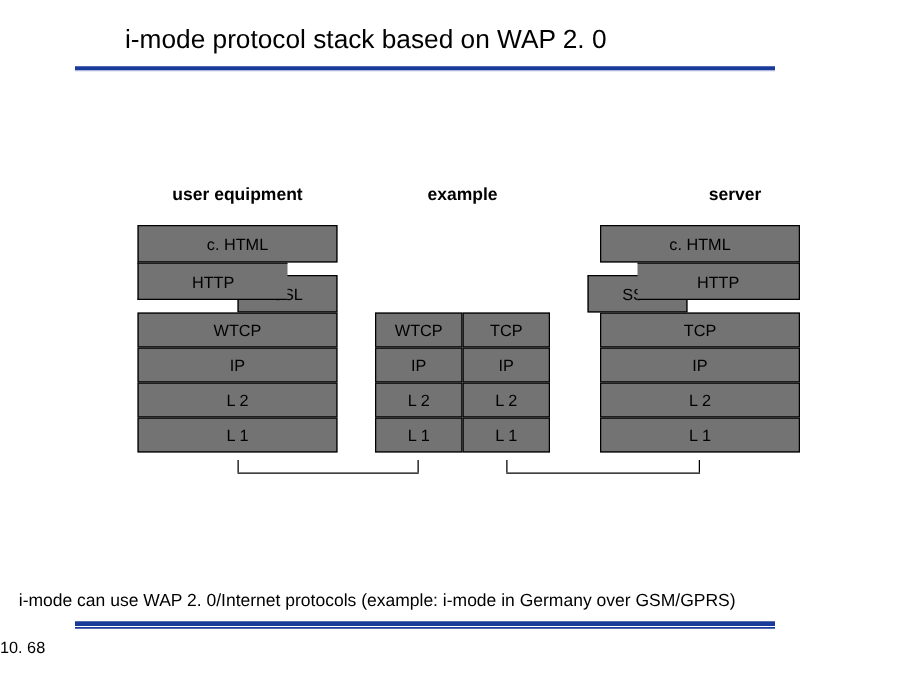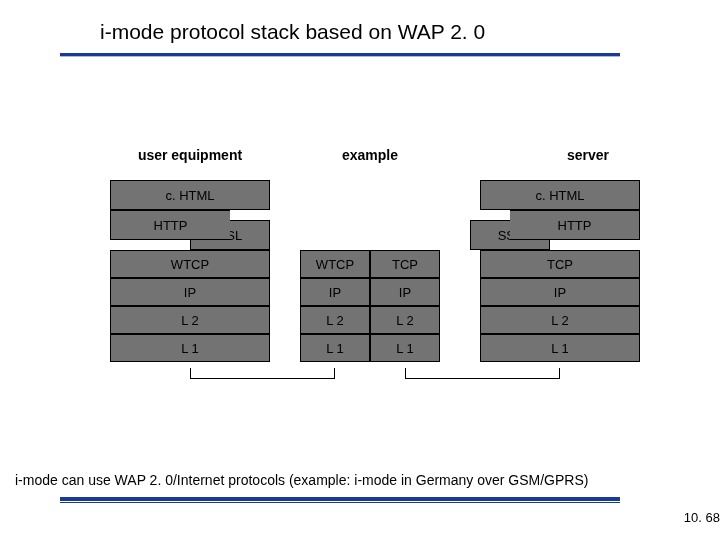--- a/index.html
+++ b/index.html
@@ -72,21 +72,21 @@
     top: 497px;
     width: 560px;
     height: 6px;
     background: linear-gradient(to bottom, #1a3a9a 0 4px, transparent 4px 5px, #1a3a9a 5px 6px);
   }
   .slide-num {
     position: absolute;
     left: 0;
     width: 720px;
     top: 510px;
-    text-align: right;
+    text-align: left;
     font-size: 13px;
   }
 </style>
 </head>
 <body>
 
 <div class="title">i-mode protocol stack based on WAP 2. 0</div>
 <div class="title-rule"></div>
 
 <div class="col-label" style="left:110px; top:147px; width:160px;">user equipment</div>

